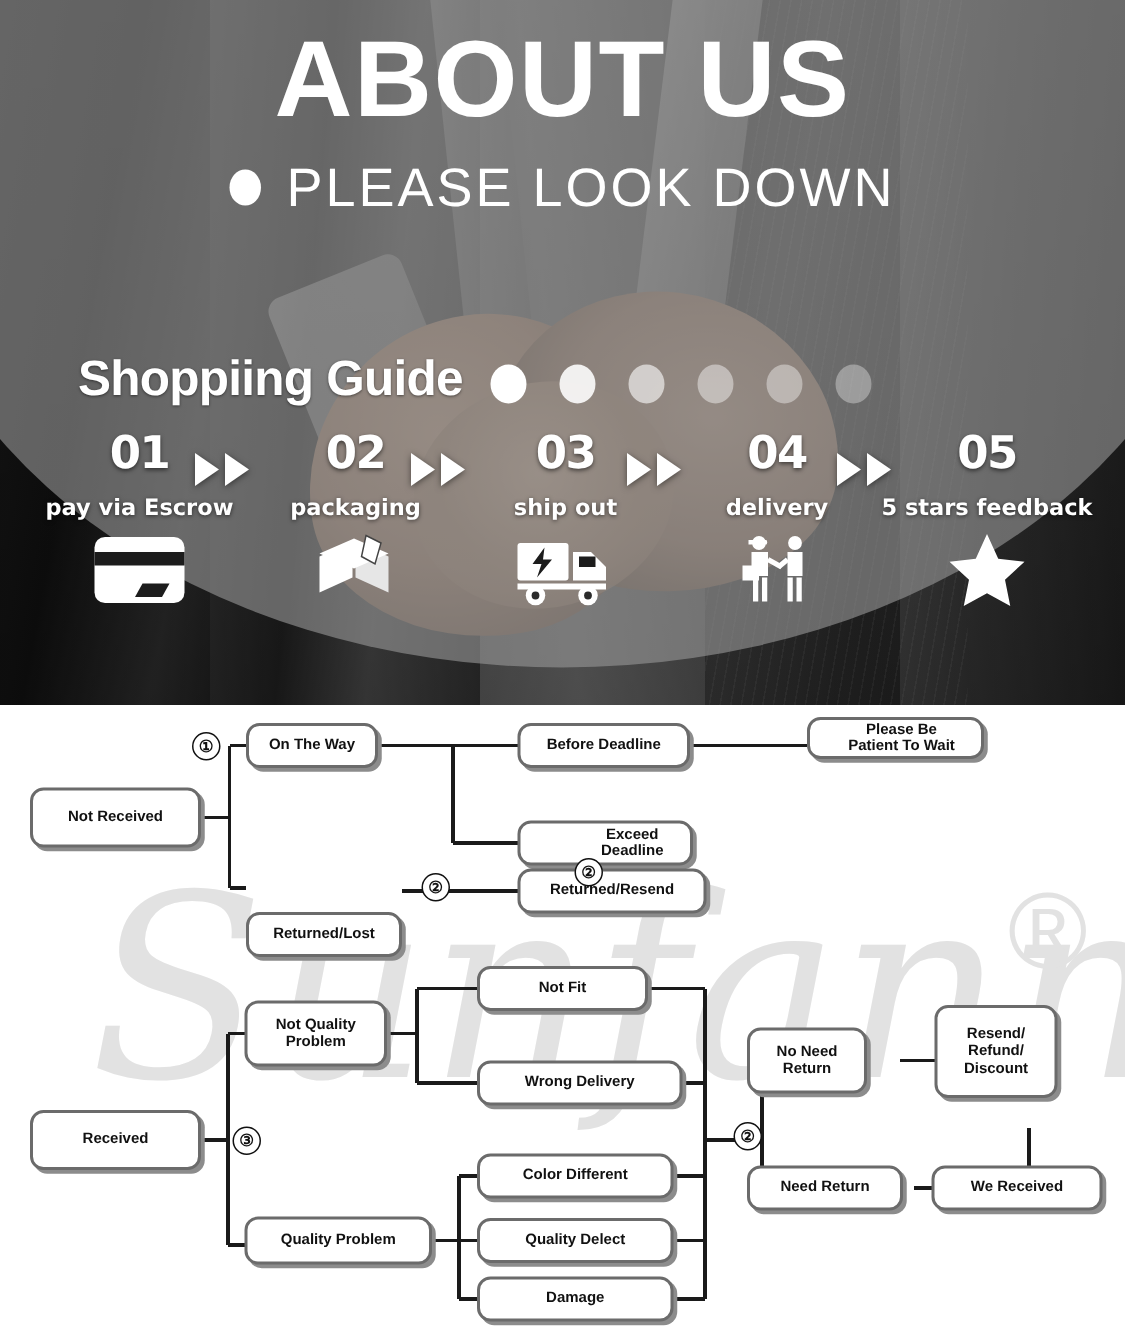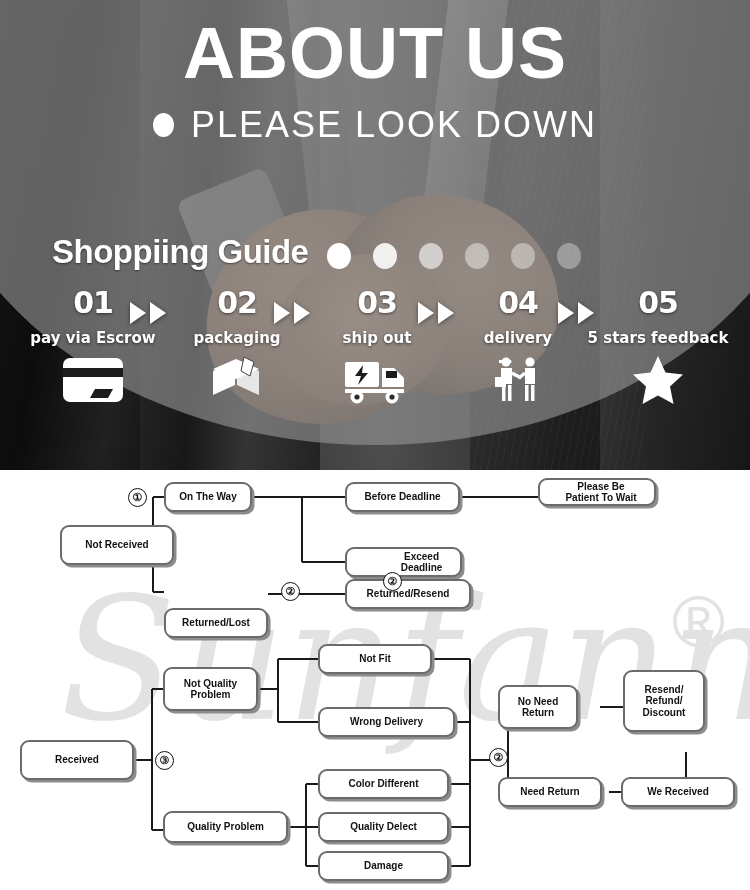--- a/index.html
+++ b/index.html
@@ -329,21 +329,21 @@
         <path d="M686 282 V307"></path>
       </g>
     </svg>
 
     <div class="circ" style="left:128px;top:18px;">①</div>
     <div class="circ" style="left:281px;top:112px;">②</div>
     <div class="circ" style="left:383px;top:102px;">②</div>
     <div class="circ" style="left:155px;top:281px;">③</div>
     <div class="circ" style="left:489px;top:278px;">②</div>
 
-    <div class="node" style="left:20px;top:55px;width:114px;height:40px;margin-left:40px;">Not Received</div>
+    <div class="node" style="left:20px;top:55px;width:114px;height:40px;">Not Received</div>
 
     <div class="node" style="left:164px;top:12px;width:88px;height:30px;">On The Way</div>
 
     <div class="node" style="left:164px;top:109px;width:104px;height:30px;margin-top:29px;">Returned/Lost</div>
 
     <div class="node" style="left:345px;top:12px;width:115px;height:30px;">Before Deadline</div>
 
     <div class="node" style="left:345px;top:77px;width:117px;height:30px;padding-left:40px;">Exceed Deadline</div>
 
     <div class="node" style="left:345px;top:109px;width:126px;height:30px;">Returned/Resend</div>

